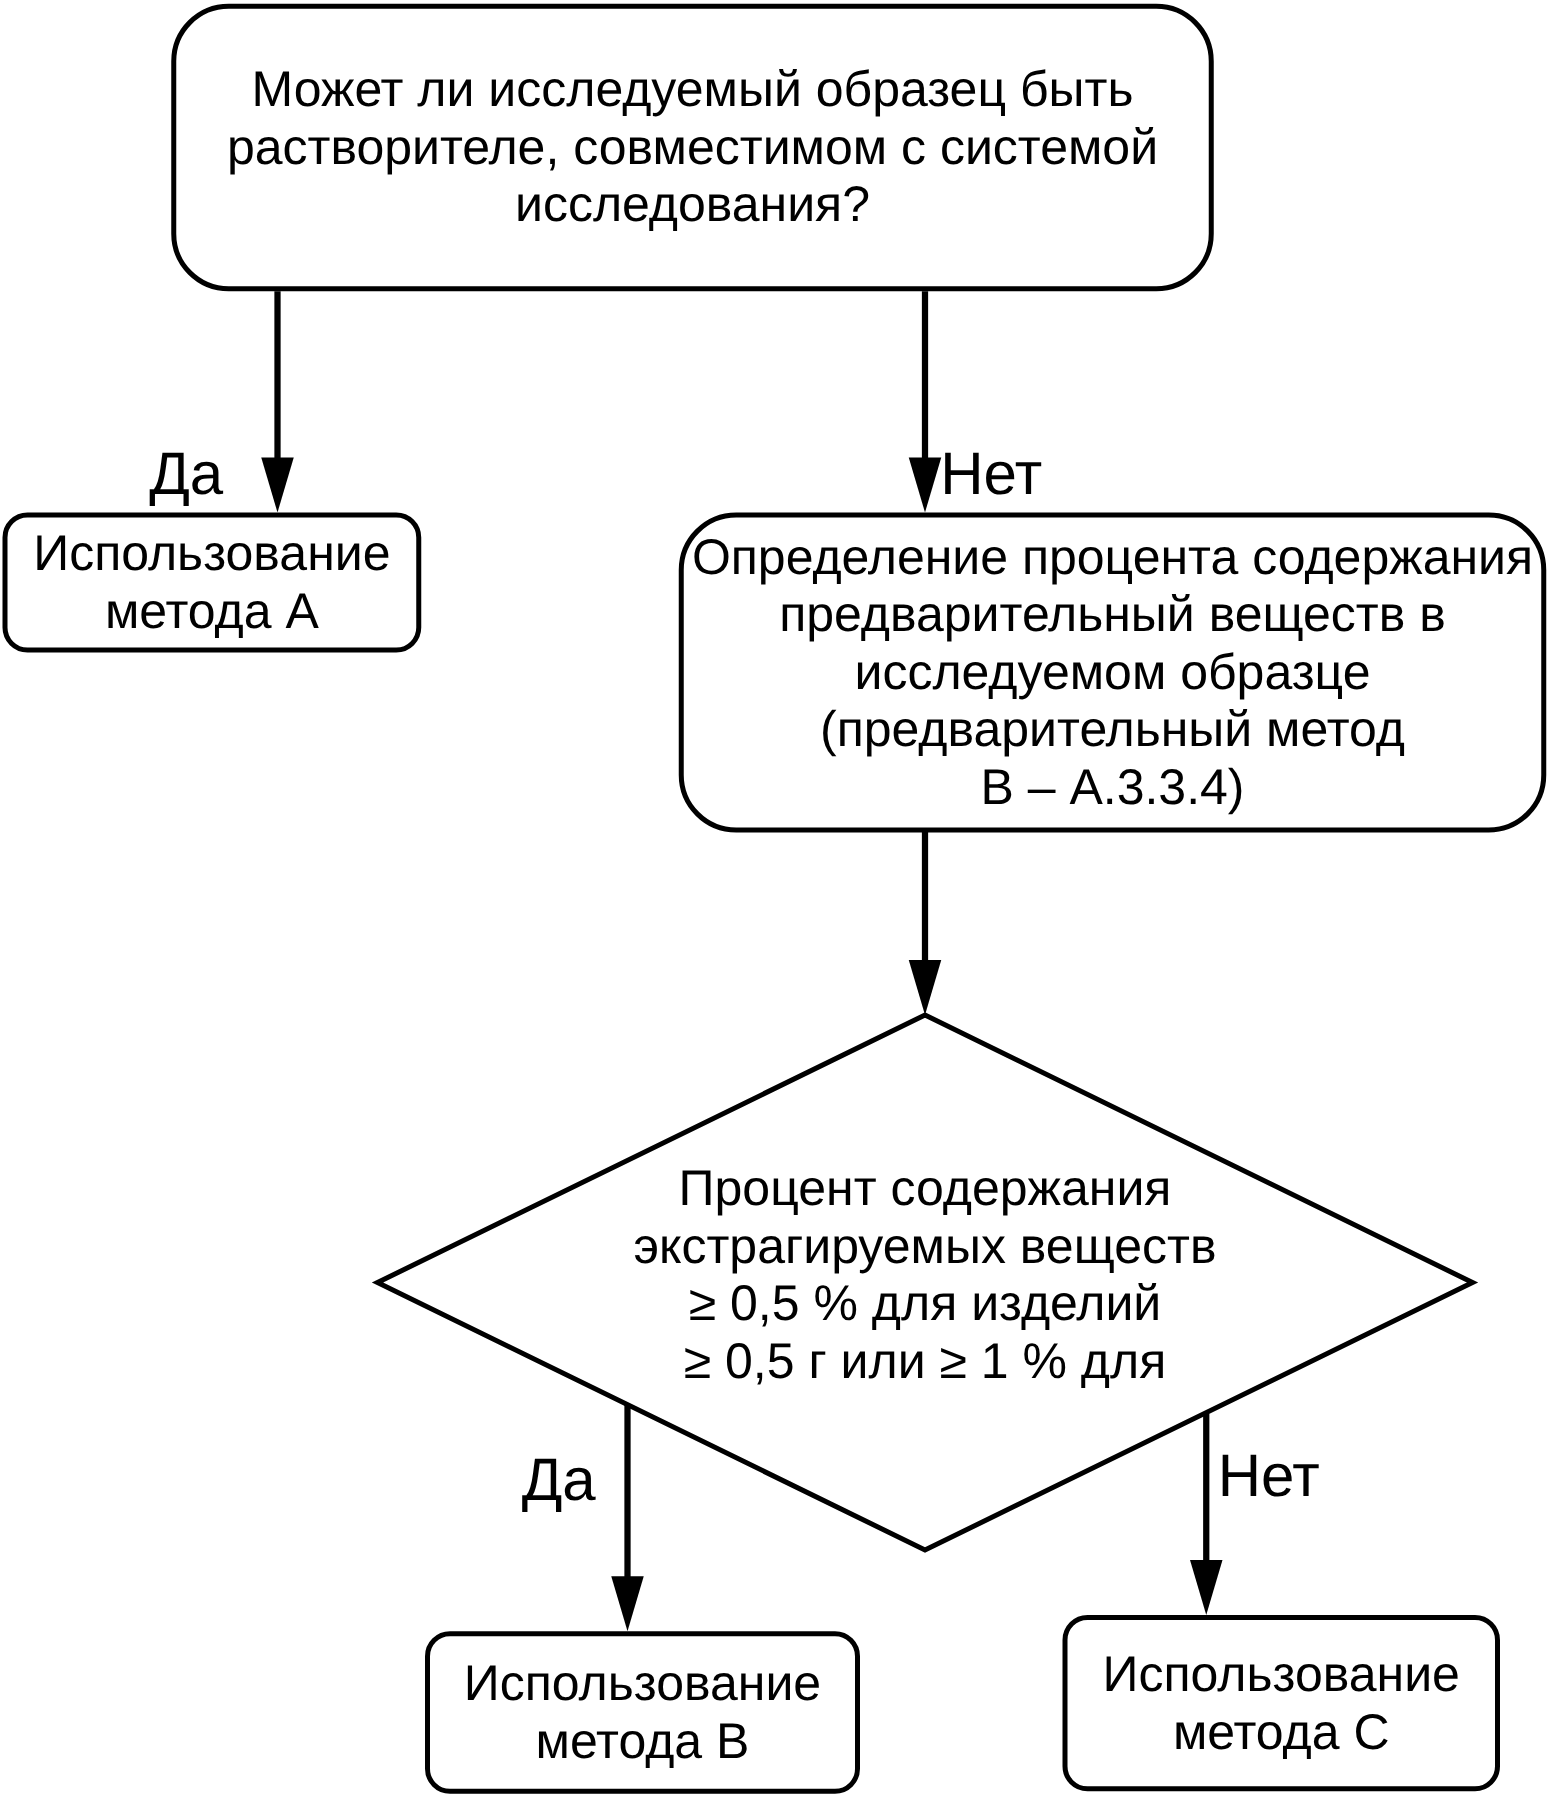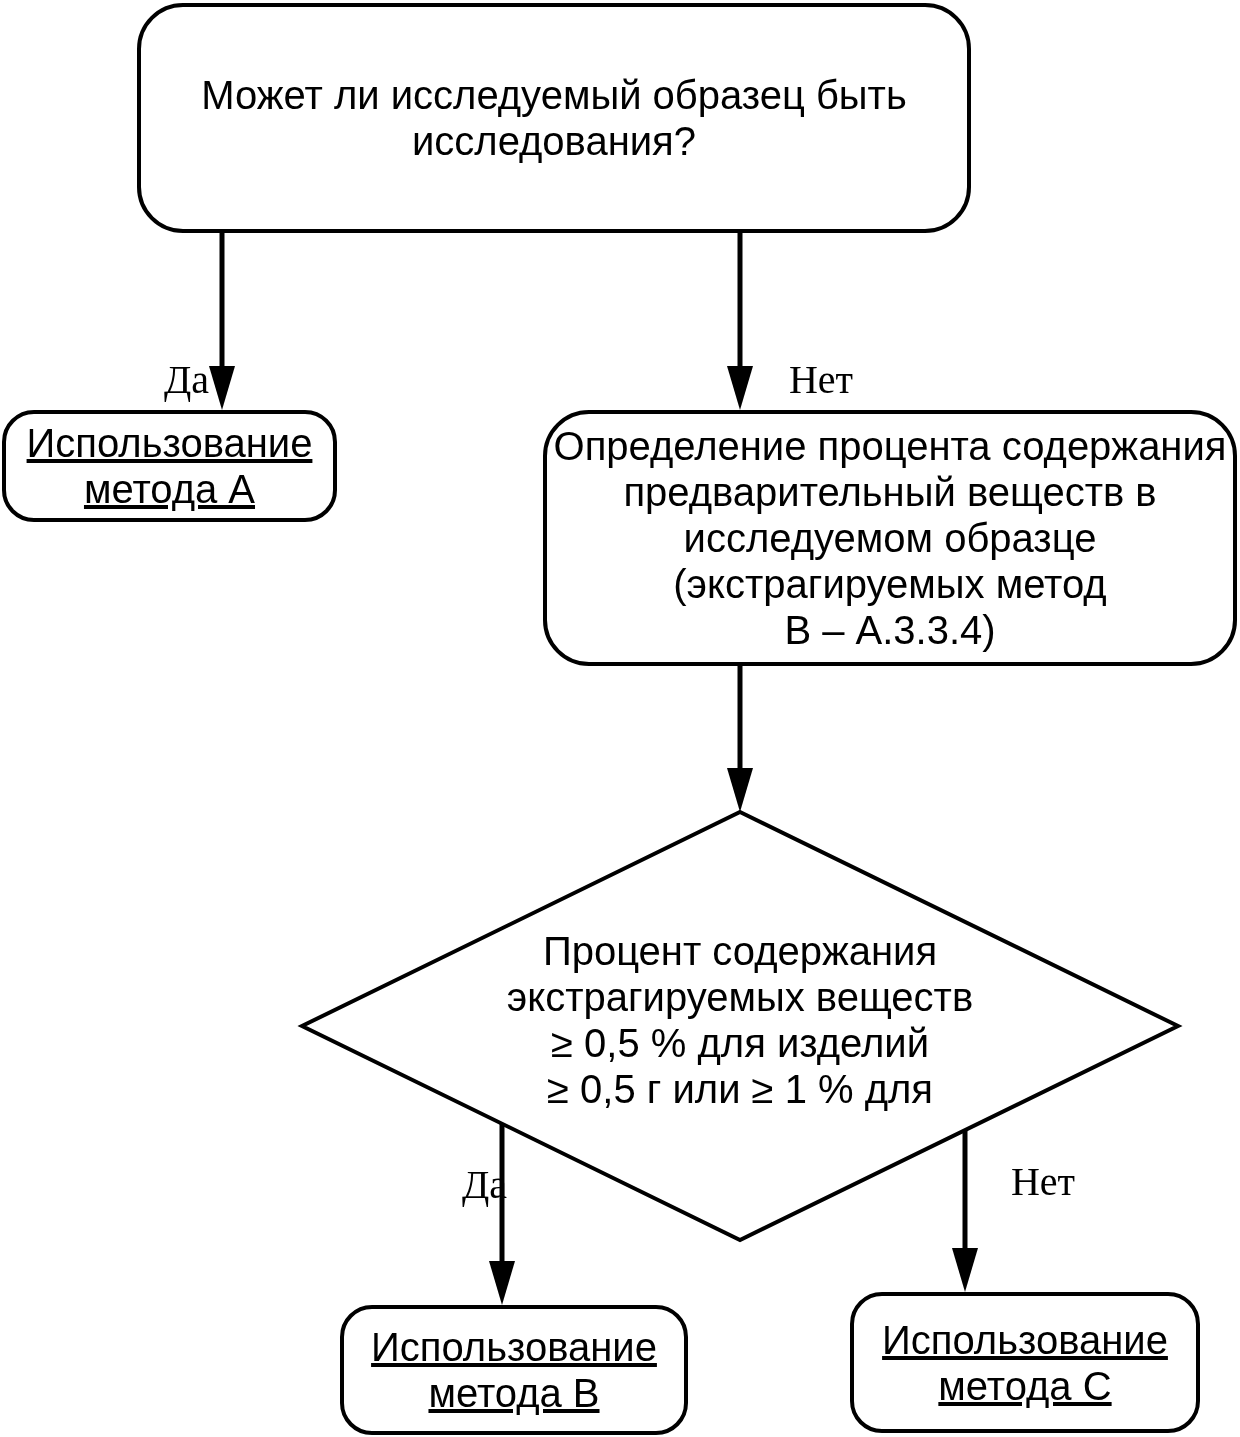--- a/index.html
+++ b/index.html
@@ -56,28 +56,27 @@
     display: flex;
     align-items: center;
     justify-content: center;
     flex-direction: column;
   }
   .line { display: block; white-space: nowrap; }
   .edge-label {
     position: absolute;
     z-index: 2;
     width: 120px;
-    font-size: 40px;
+    font-size: 48px;
     line-height: 46px;
-    text-align: right;
+    text-align: center;
     white-space: nowrap;
-    font-family: Liberation Serif, serif;
   }
   .r-large { border-radius: 46px; }
-  .r-small { border-radius: 32px; text-decoration: underline; }
+  .r-small { border-radius: 20px; }
 </style>
 </head>
 <body>
 
 <div class="canvas">
 
   <svg class="connectors" width="1240" height="1437" viewBox="0 0 1240 1437" aria-hidden="true">
 
     <polygon class="diamond" points="740,812 1178,1026 740,1240 302,1026"></polygon>
 
@@ -93,40 +92,41 @@
     <line x1="502" y1="1124" x2="502" y2="1263"></line>
     <polygon class="head" points="502,1305 489,1261 515,1261"></polygon>
 
     <line x1="965" y1="1131" x2="965" y2="1250"></line>
     <polygon class="head" points="965,1292 952,1248 978,1248"></polygon>
   </svg>
 
   <div class="node r-large" style="left:137px; top:3px; width:834px; height:230px;">
     <div class="node-text">
       <span class="line">Может ли исследуемый образец быть</span>
+      <span class="line">растворителе, совместимом с системой</span>
       <span class="line">исследования?</span>
     </div>
   </div>
 
   <div class="edge-label" style="left:89px; top:357px;">Да</div>
   <div class="edge-label" style="left:733px; top:357px;">Нет</div>
 
   <div class="node r-small" style="left:2px; top:410px; width:335px; height:112px;">
     <div class="node-text">
       <span class="line">Использование</span>
       <span class="line">метода А</span>
     </div>
   </div>
 
   <div class="node r-large" style="left:543px; top:410px; width:694px; height:256px;">
     <div class="node-text">
       <span class="line">Определение процента содержания</span>
       <span class="line">предварительный веществ в</span>
       <span class="line">исследуемом образце</span>
-      <span class="line">(экстрагируемых метод</span>
+      <span class="line">(предварительный метод</span>
       <span class="line">В – А.3.3.4)</span>
     </div>
   </div>
 
   <div class="free-text" style="left:450px; top:902px; width:580px; height:236px;">
     <span class="line">Процент содержания</span>
     <span class="line">экстрагируемых веществ</span>
     <span class="line">≥ 0,5 % для изделий</span>
     <span class="line">≥ 0,5 г или ≥ 1 % для</span>
   </div>

